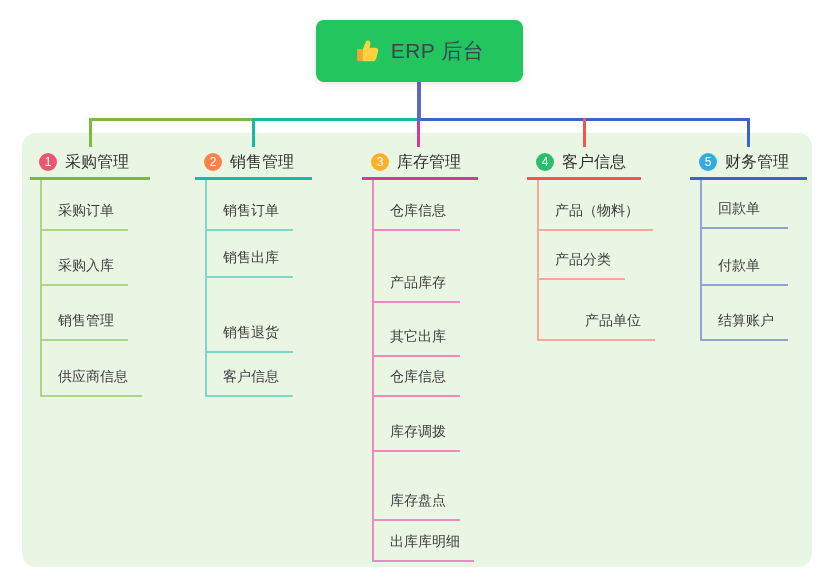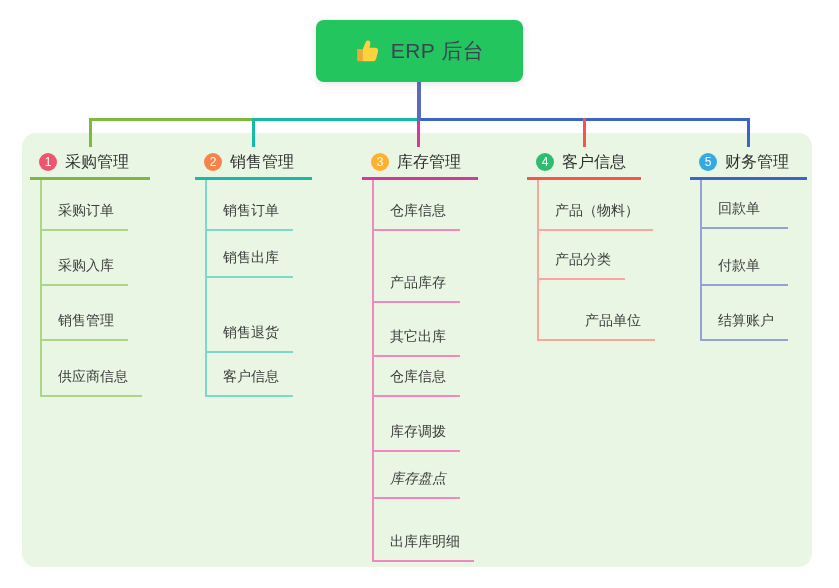--- a/index.html
+++ b/index.html
@@ -118,21 +118,21 @@
     </div>
     <div class="child-row" style="left: 372px; top: 312px; border-bottom-color: rgb(239, 138, 192); margin-top: 16px;">
       <span class="child-label">其它出库</span>
     </div>
     <div class="child-row" style="left: 372px; top: 368px; border-bottom-color: rgb(239, 138, 192);">
       <span class="child-label">仓库信息</span>
     </div>
     <div class="child-row" style="left: 372px; top: 423px; border-bottom-color: rgb(239, 138, 192);">
       <span class="child-label">库存调拨</span>
     </div>
-    <div class="child-row" style="left: 372px; top: 470px; border-bottom-color: rgb(239, 138, 192); font-style: italic;">
+    <div class="child-row" style="left: 372px; top: 492px; border-bottom-color: rgb(239, 138, 192);">
       <span class="child-label">库存盘点</span>
     </div>
     <div class="child-row" style="left: 372px; top: 533px; border-bottom-color: rgb(239, 138, 192);">
       <span class="child-label">出库库明细</span>
     </div>
     <div class="branch-header" style="left: 527px; width: 105px; border-bottom-color: rgb(245, 86, 75);">
       <span class="badge" style="background: rgb(45, 189, 110);">4</span>
       <span class="branch-label">客户信息</span>
     </div>
     <div class="spine" style="left: 537px; top: 179px; height: 162.4px; background: rgb(249, 167, 157);"></div>

